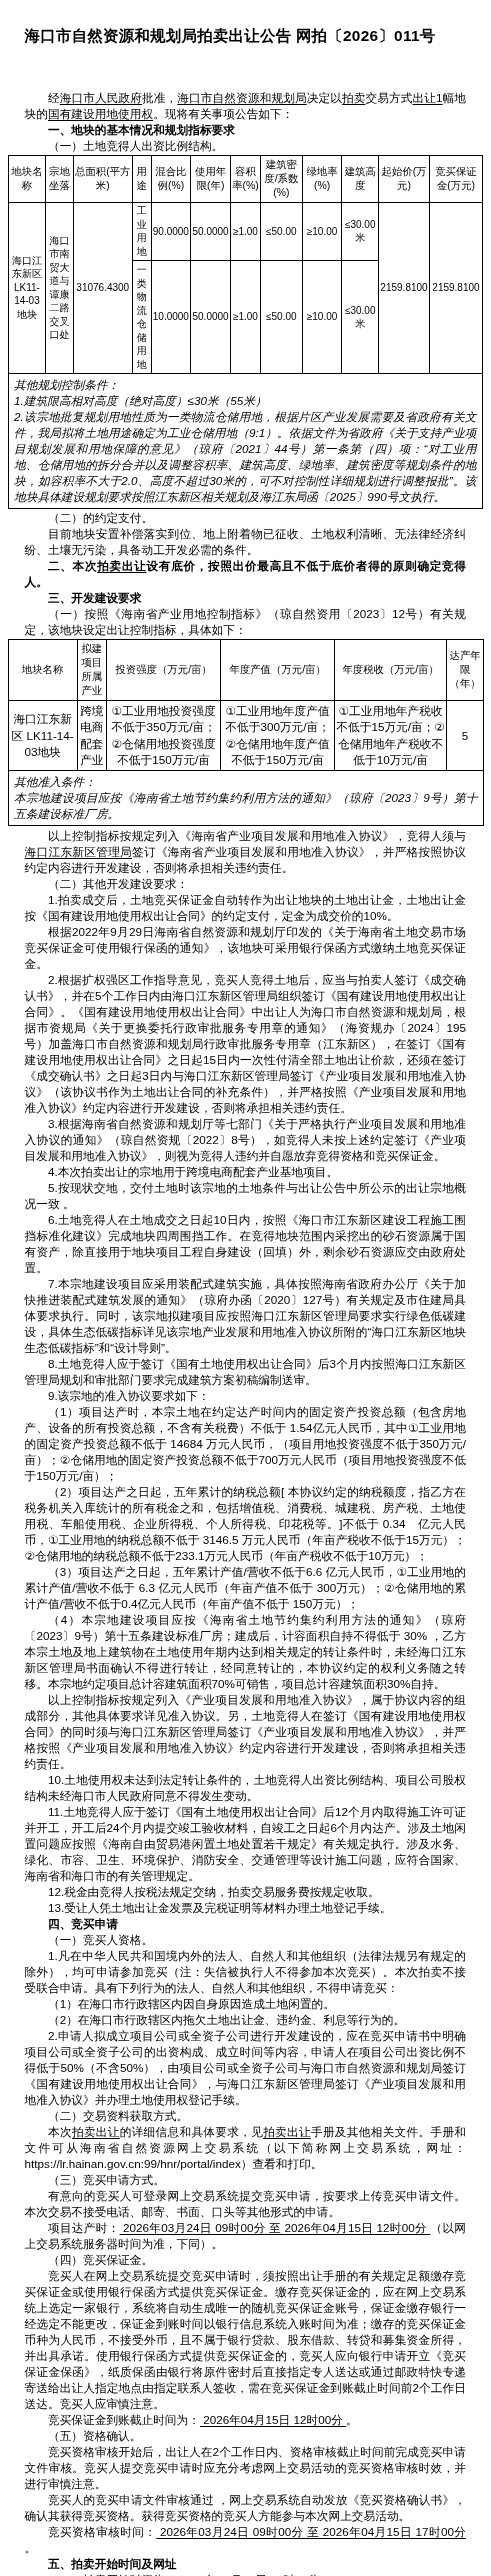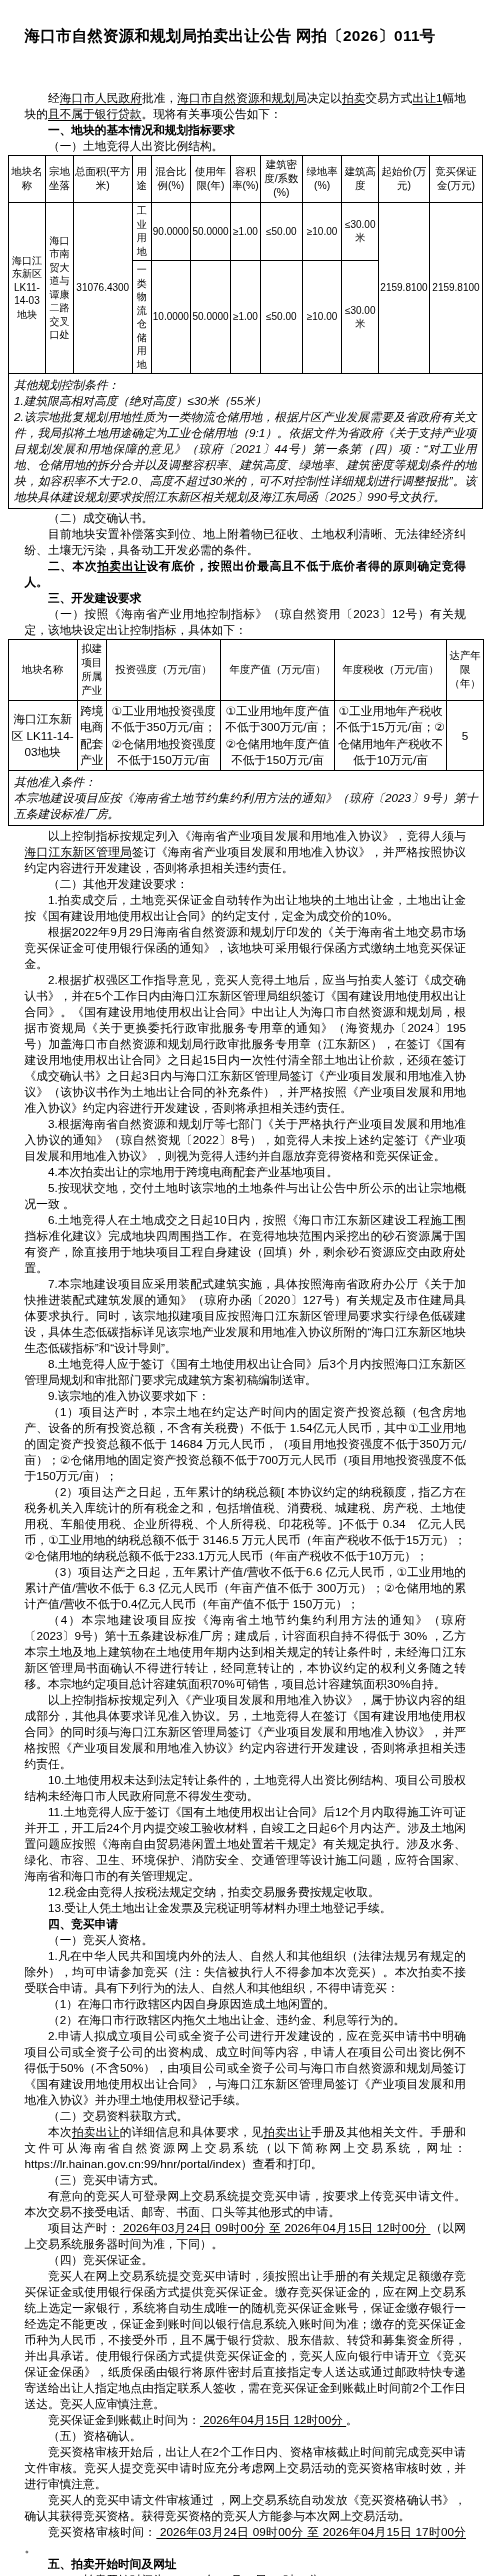--- a/index.html
+++ b/index.html
@@ -35,21 +35,21 @@
   td.notes-cell div { text-indent:0; text-align:justify;font-style:italic; }
 </style>
 </head>
 <body>
 
 <div class="doc">
 
   <h1 class="title">海口市自然资源和规划局拍卖出让公告 网拍〔2026〕011号</h1>
 
   <div>
-      <p><span>经</span><span class="u">海口市人民政府</span><span>批准，</span><span class="u">海口市自然资源和规划局</span><span>决定以</span><span class="u">拍卖</span><span>交易方式</span><span class="u">出让1</span><span>幅地块的</span><span class="u">且不属于银行贷款</span><span>。现将有关事项公告如下：</span></p>
+      <p><span>经</span><span class="u">海口市人民政府</span><span>批准，</span><span class="u">海口市自然资源和规划局</span><span>决定以</span><span class="u">拍卖</span><span>交易方式</span><span class="u">出让1</span><span>幅地块的</span><span class="u">国有建设用地使用权</span><span>。现将有关事项公告如下：</span></p>
       <h2><span>一、地块的基本情况和规划指标要求</span></h2>
       <p><span>（一）土地竞得人出资比例结构。</span></p>
     </div>
 
   <div class="table-wrap">
     <table class="t1">
       <colgroup>
         <col style="width:37px">
           <col style="width:27px">
           <col style="width:58px">
@@ -106,21 +106,21 @@
           <div>其他规划控制条件：</div>
           <div>1.建筑限高相对高度（绝对高度）≤30米（55米）</div>
           <div>2.该宗地批复规划用地性质为一类物流仓储用地，根据片区产业发展需要及省政府有关文件，我局拟将土地用途确定为工业仓储用地（9:1）。依据文件为省政府《关于支持产业项目规划发展和用地保障的意见》（琼府〔2021〕44号）第一条第（四）项：“对工业用地、仓储用地的拆分合并以及调整容积率、建筑高度、绿地率、建筑密度等规划条件的地块，如容积率不大于2.0、高度不超过30米的，可不对控制性详细规划进行调整报批”。该地块具体建设规划要求按照江东新区相关规划及海江东局函〔2025〕990号文执行。</div>
         </td>
       </tr>
     </tbody>
       </table>
   </div>
 
   <div>
-      <p><span>（二）成交确认书。</span></p>
+      <p><span>（二）的约定支付。</span></p>
       <p><span>目前地块安置补偿落实到位、地上附着物已征收、土地权利清晰、无法律经济纠纷、土壤无污染，具备动工开发必需的条件。</span></p>
       <h2><span>二、本次</span><span class="u">拍卖出让</span><span>设有底价，按照出价最高且不低于底价者得的原则确定竞得人。</span></h2>
       <h2><span>三、开发建设要求</span></h2>
       <p><span>（一）按照《海南省产业用地控制指标》（琼自然资用〔2023〕12号）有关规定，该地块设定出让控制指标，具体如下：</span></p>
     </div>
 
   <div class="table-wrap">
     <table class="t2">
       <colgroup>
         <col style="width:69px">

